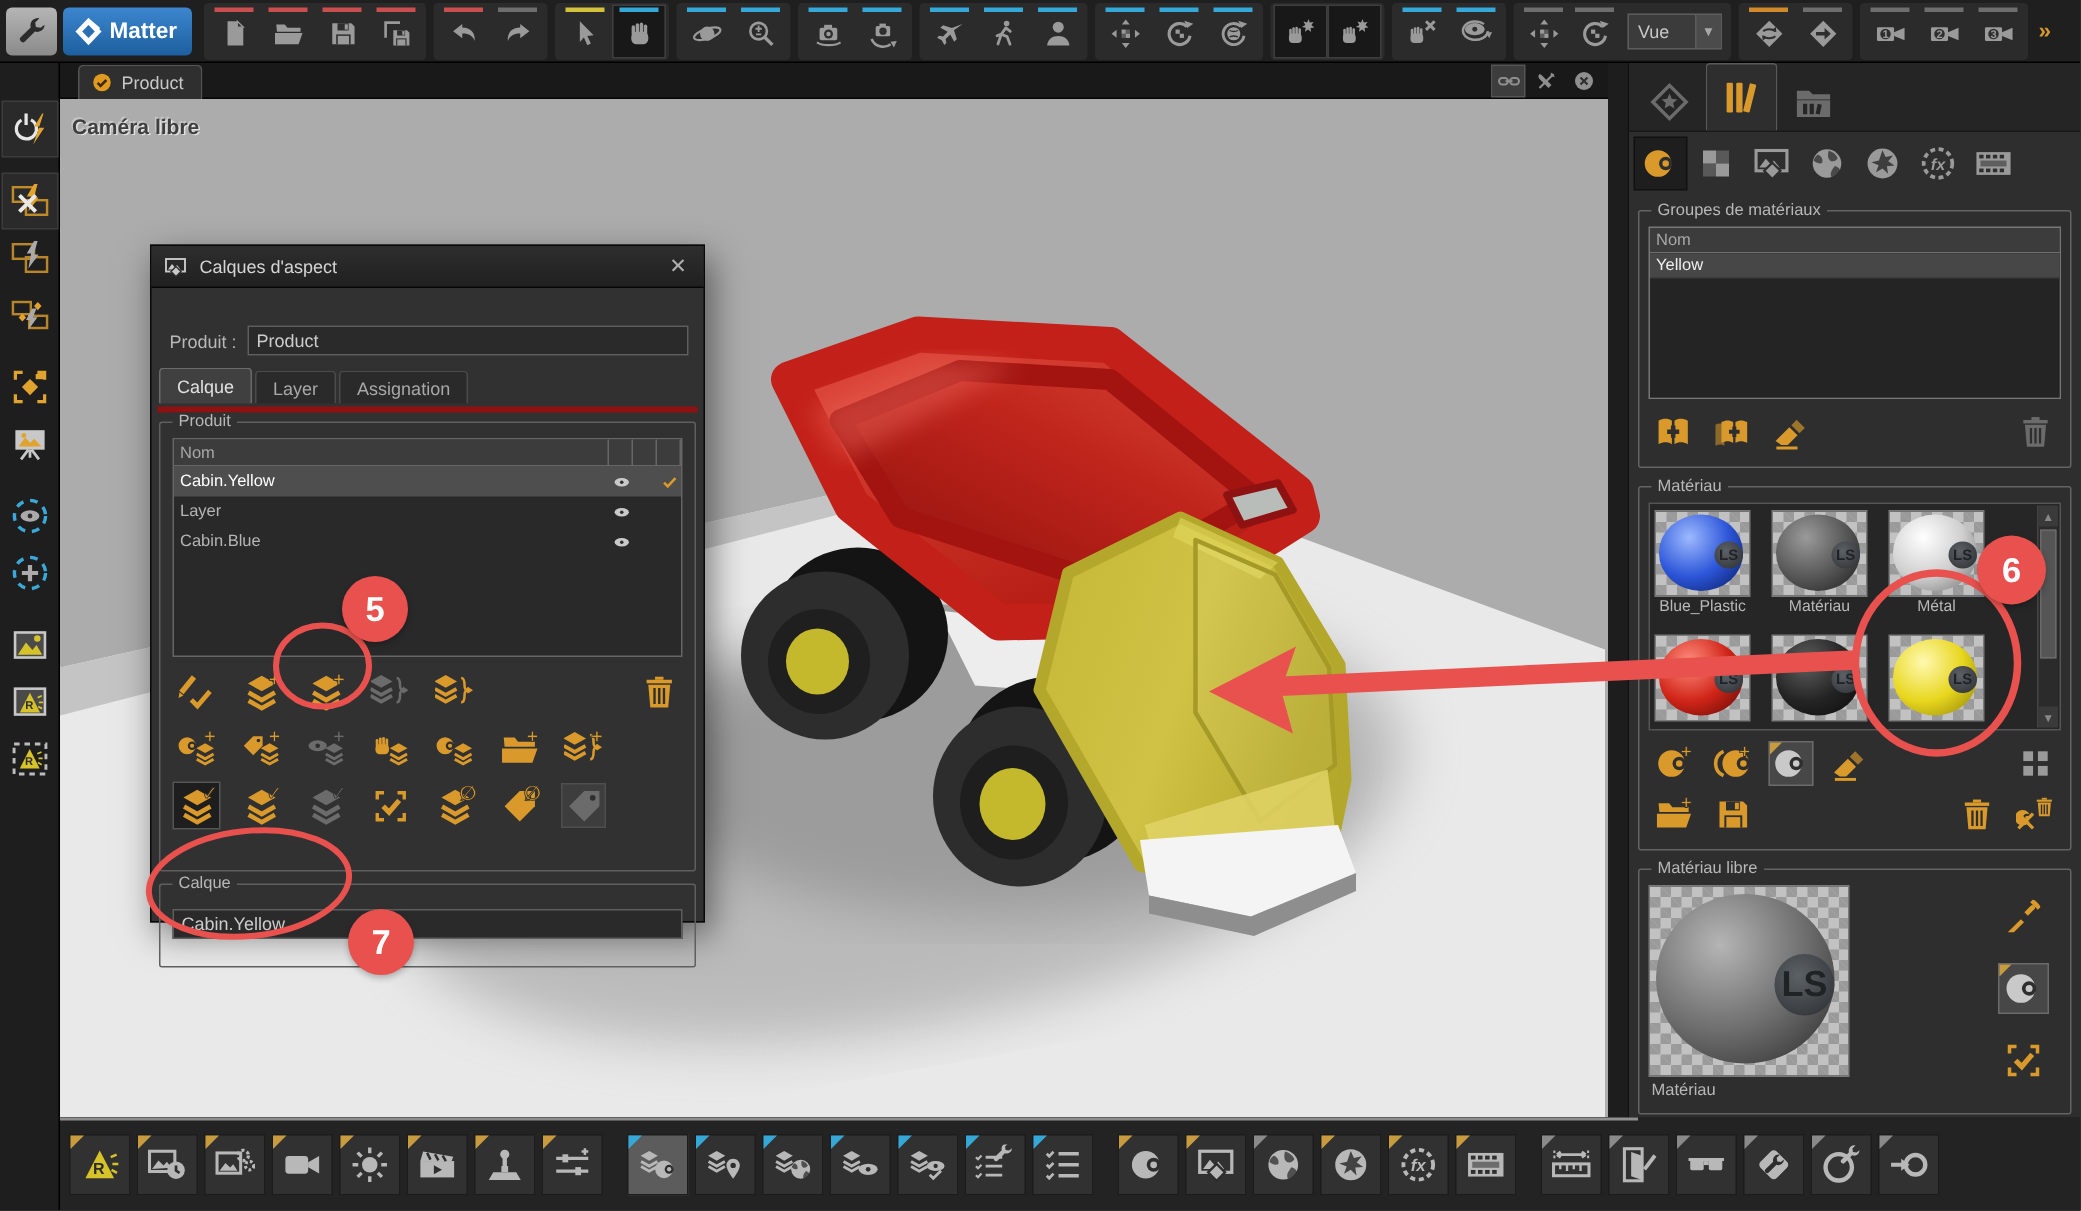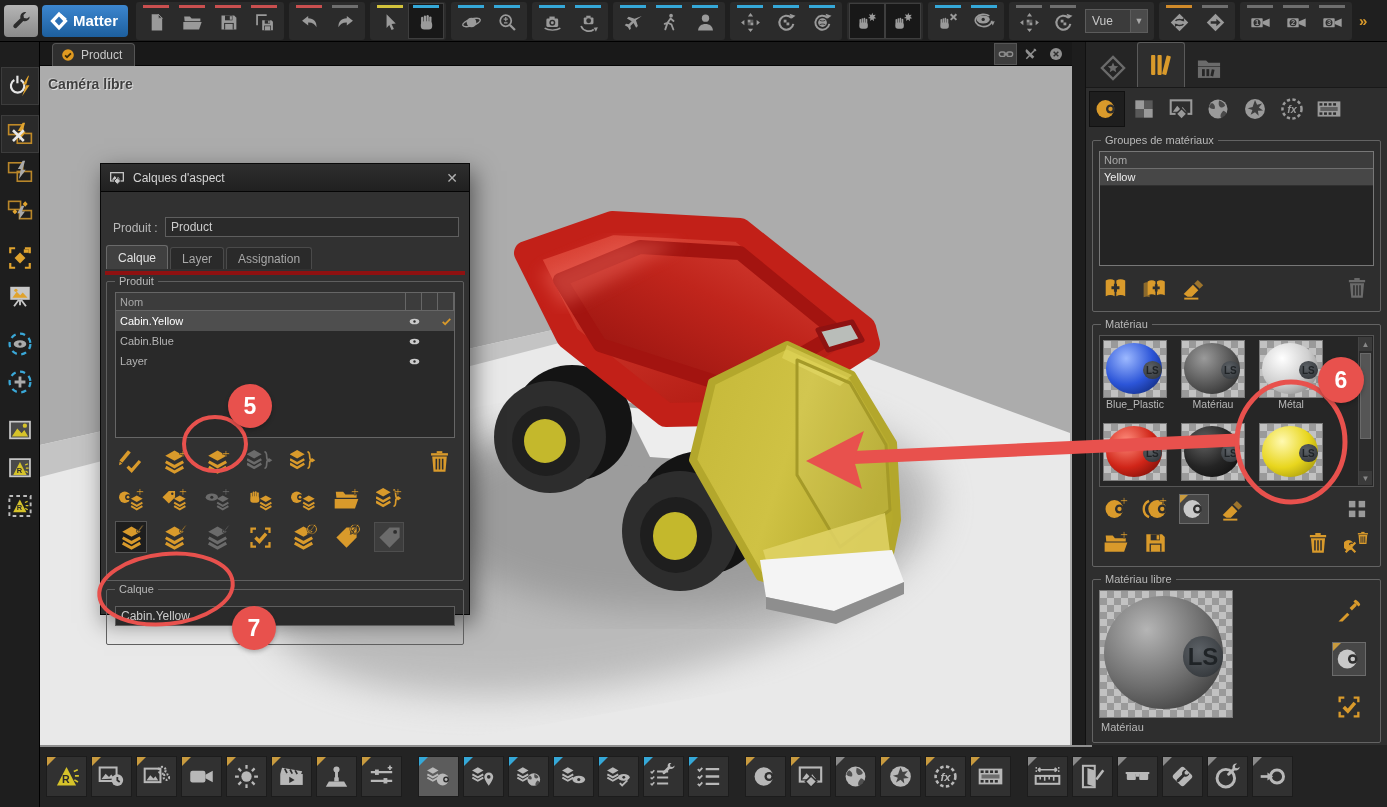--- a/index.html
+++ b/index.html
@@ -1428,34 +1428,34 @@
             <span class="tcell"></span>
             <span class="tcell">
                 <span class="ic c-o">
                   <svg viewBox="0 0 24 24">
                     <path fill="none" stroke="currentColor" stroke-width="3.2" d="M5 12.5l4.5 4.5L19 7"></path>
                   </svg>
                 </span>
               </span>
           </div>
           <div class="trow">
-            <span class="t-name">Cabin.Blue</span>
+            <span class="t-name">Layer</span>
             <span class="tcell">
                 <span class="ic c-w">
                   <svg viewBox="0 0 24 24">
                     <ellipse cx="12" cy="12" rx="8.8" ry="5.2" fill="currentColor"></ellipse>
                     <circle cx="12" cy="12" r="2.2" fill="#2e2e2e"></circle>
                   </svg>
                 </span>
               </span>
             <span class="tcell"></span>
               <span class="tcell"></span>
           </div>
           <div class="trow">
-            <span class="t-name">Layer</span>
+            <span class="t-name">Cabin.Blue</span>
             <span class="tcell">
                 <span class="ic c-w">
                   <svg viewBox="0 0 24 24">
                     <ellipse cx="12" cy="12" rx="8.8" ry="5.2" fill="currentColor"></ellipse>
                     <circle cx="12" cy="12" r="2.2" fill="#2e2e2e"></circle>
                   </svg>
                 </span>
               </span>
             <span class="tcell"></span>
               <span class="tcell"></span>

